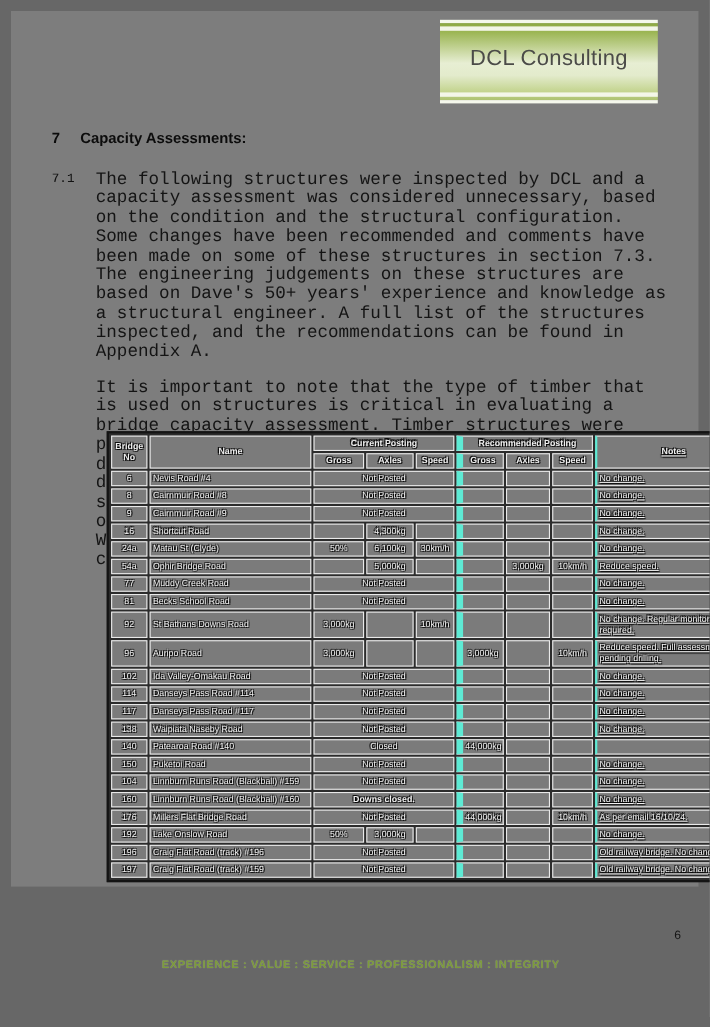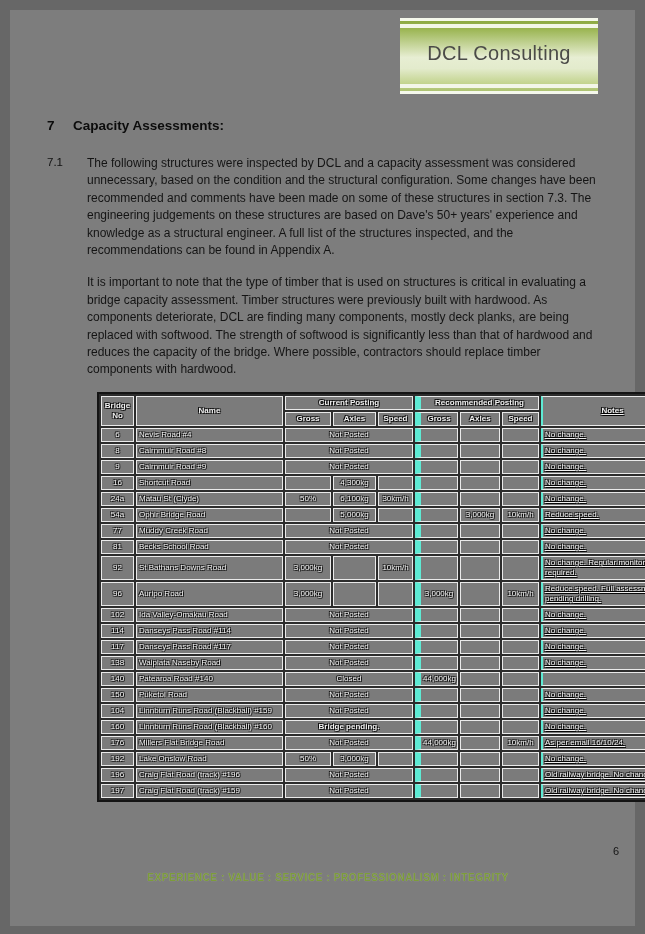--- a/index.html
+++ b/index.html
@@ -1,35 +1,35 @@
 <!DOCTYPE html>
 <html><head>
 <meta charset="utf-8">
 <style>
   * { margin:0; padding:0; box-sizing:border-box; }
   html,body { width:645px; height:934px; }
   body { background:#676767; font-family:"Liberation Sans", sans-serif; overflow:hidden; position:relative; }
-  .page { position:absolute; left:10px; top:10px; width:625px; height:916px; background:#7d7d7d; }
+  .page { position:absolute; left:10px; top:10px; width:625px; height:796px; background:#7d7d7d; }
 
   
   .logo { position:absolute; left:390px; top:8px; width:198px; height:76px;
     background:linear-gradient(180deg,#8da943 0%,#9cb654 12%,#e7eed3 52%,#e3ebcc 68%,#c2d38c 90%,#adc271 100%);
     border-top:3px solid #f5f8ec; border-bottom:3px solid #f5f8ec; }
   .logo::before { content:''; position:absolute; left:0; right:0; top:3px; height:4px; background:#f3f6e8; }
   .logo::after  { content:''; position:absolute; left:0; right:0; bottom:3px; height:4px; background:#f3f6e8; }
   .logo-text { position:absolute; left:0; right:0; top:0; bottom:6px; display:flex; align-items:center; justify-content:center;
     font-size:20px; color:#4b4b48; letter-spacing:0.3px; }
 
   
   .content { position:absolute; left:37px; top:108px; width:560px; color:#111; }
   .heading { display:flex; font-weight:bold; font-size:13.5px; margin-bottom:22px; color:#0c0c0c; }
   .heading .h-num { width:26px; }
-  .para { display:flex; margin-bottom:15px; }
+  .para { display:flex; margin-bottom:15px;font-family:Liberation Mono, monospace; }
   .para-label { width:40px; flex:0 0 40px; font-size:11.5px; padding-top:1px; }
-  .para-text { flex:1; font-size:12px; line-height:17.4px; color:#141414; width:512px; }
+  .para-text { flex:1; font-size:16px; line-height:17.4px; color:#141414; width:512px; }
 
   
   .tbl-wrap { position:absolute; left:47px; top:382px; width:568px;margin-left:40px; }
   table { width:568px; table-layout:fixed; border-collapse:separate; border-spacing:2px; background:#2c2c2c; border:2px solid #141414; }
   th, td { background:#7b7b7b; border:1px solid #e9e9e9; font-size:8px; line-height:10px; padding:1px 2px; vertical-align:middle;
     color:#f0f0f0; text-shadow:-1px -1px 0 rgba(0,0,0,.85), 1px 1px 0 rgba(0,0,0,.85), 1px -1px 0 rgba(0,0,0,.6), -1px 1px 0 rgba(0,0,0,.6);
     font-weight:bold; overflow:hidden; }
   th { text-align:center; }
   td { font-weight:normal; }
   td.c { text-align:center; }
@@ -260,21 +260,21 @@
             <td class="l">Linnburn Runs Road (Blackball) #159</td>
             <td class="c" colspan="3">Not Posted</td>
             <td class="c recsep"></td>
             <td class="c"></td>
             <td class="c"></td>
             <td class="l notesep">No change.</td>
           </tr>
           <tr>
             <td class="c">160</td>
             <td class="l">Linnburn Runs Road (Blackball) #160</td>
-            <td class="c b" colspan="3">Bridge pending.</td>
+            <td class="c b" colspan="3">Downs closed.</td>
             <td class="c recsep"></td>
             <td class="c"></td>
             <td class="c"></td>
             <td class="l notesep">No change.</td>
           </tr>
           <tr>
             <td class="c">176</td>
             <td class="l">Millers Flat Bridge Road</td>
             <td class="c" colspan="3">Not Posted</td>
             <td class="c recsep">44,000kg</td>

